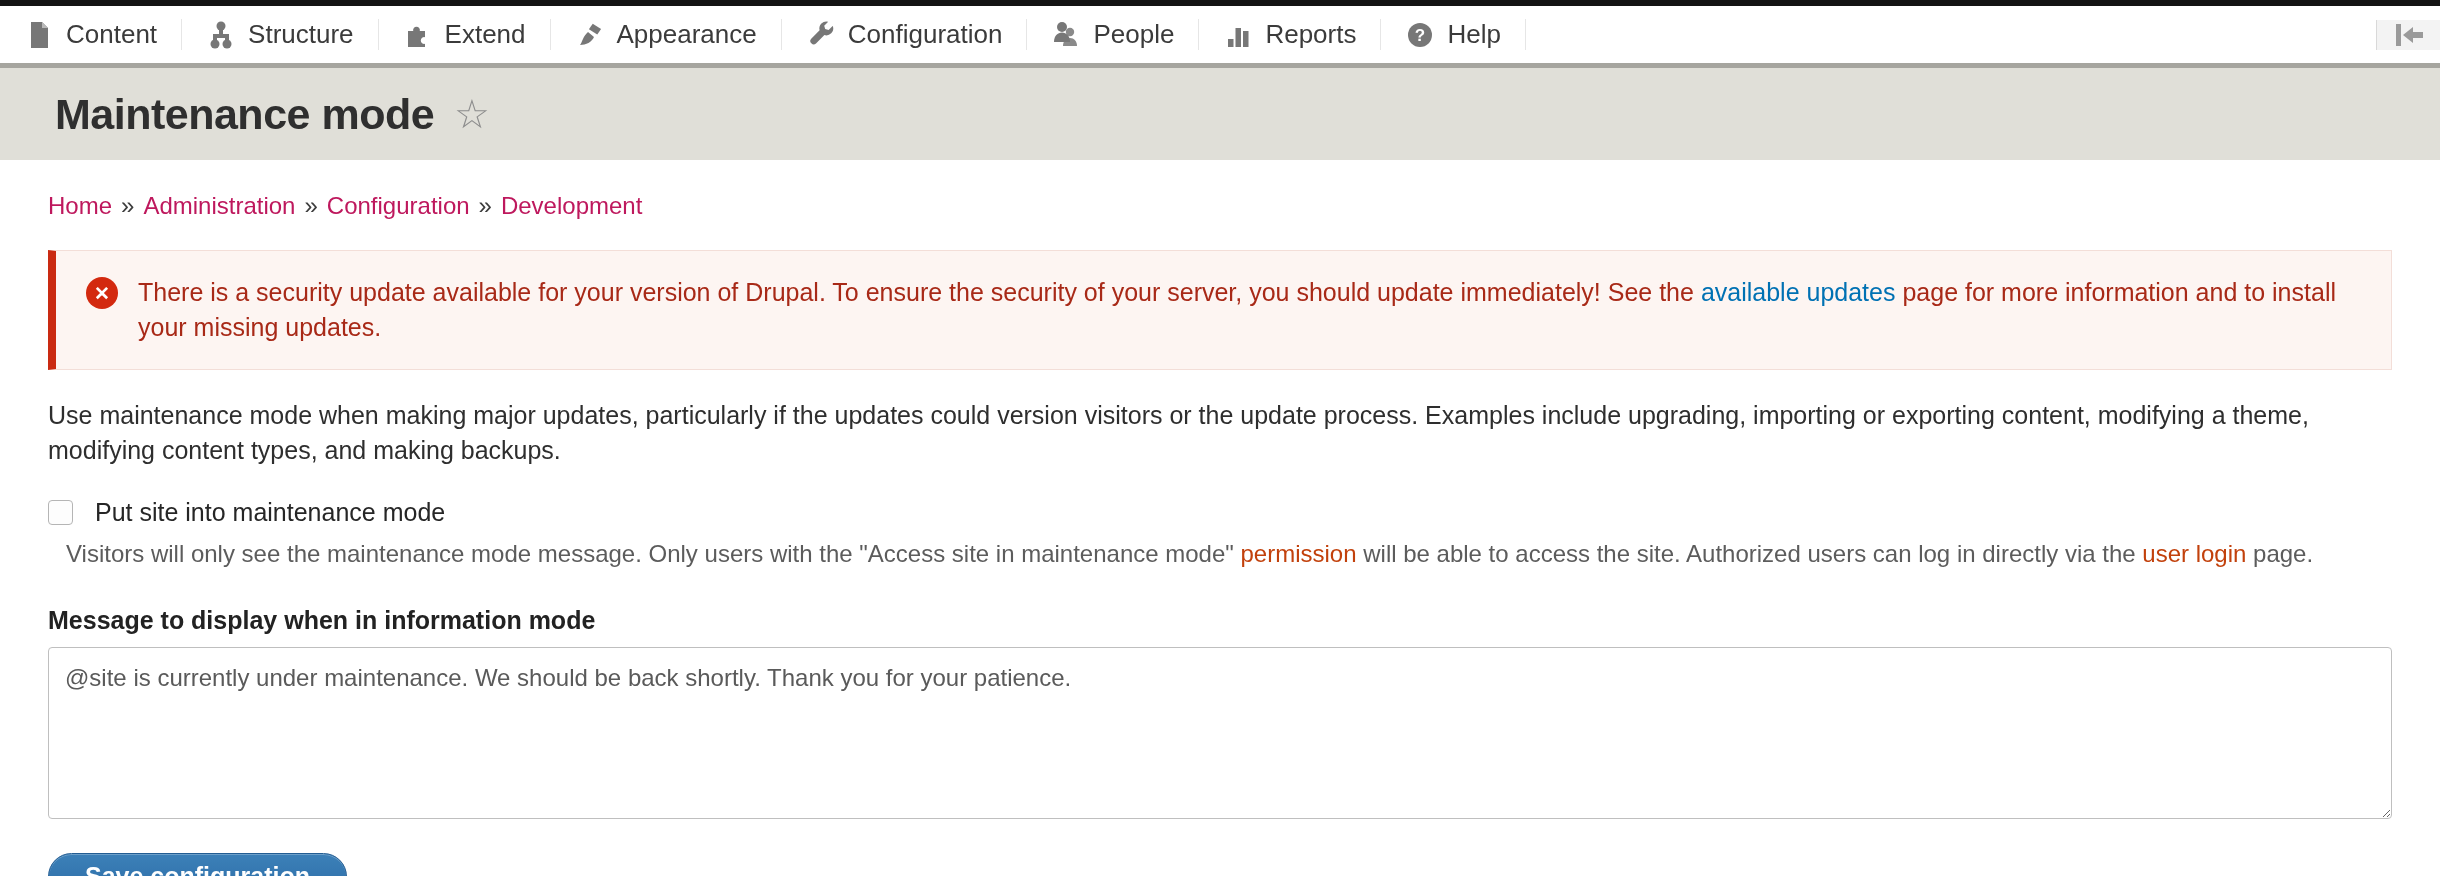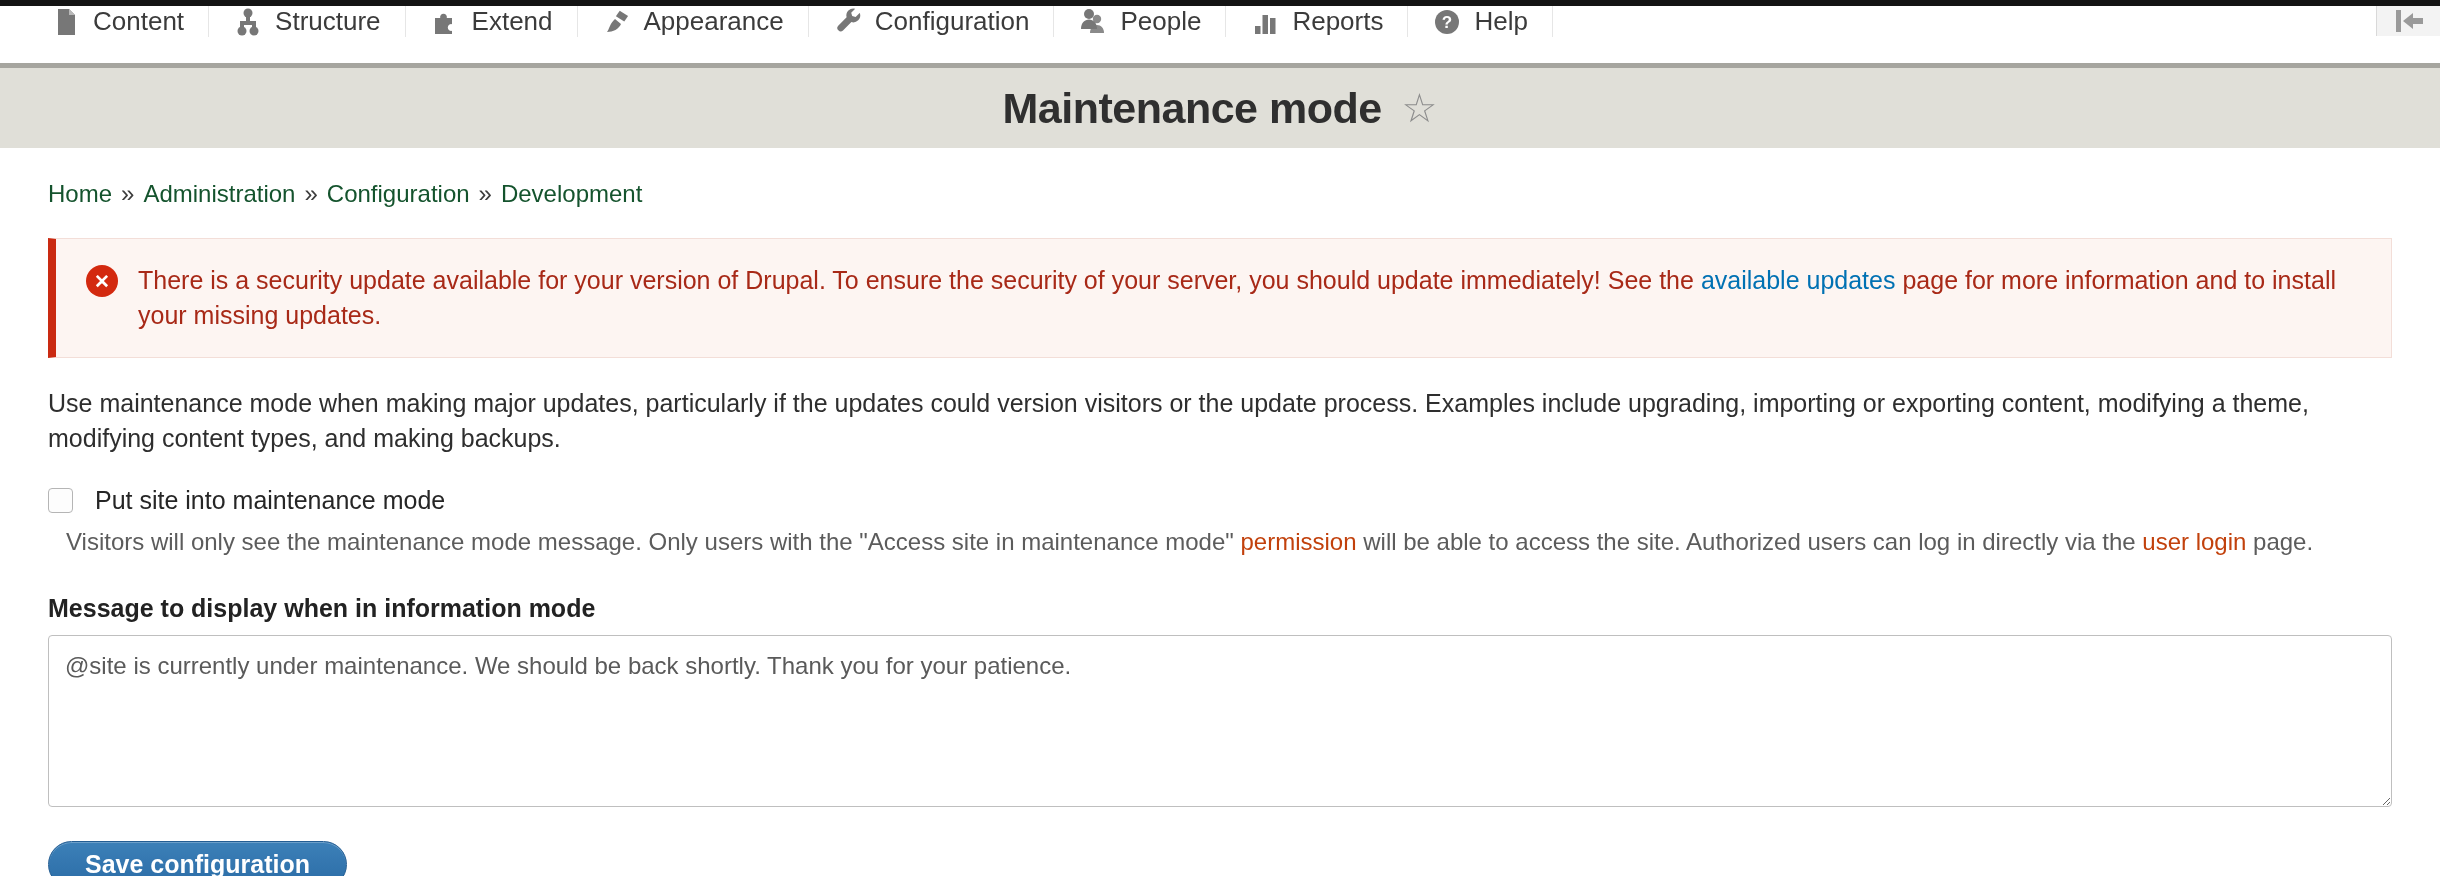--- a/index.html
+++ b/index.html
@@ -8,62 +8,61 @@
     width: 2440px; height: 876px;
     background: #fff;
     font-family: "Liberation Sans", sans-serif;
     color: #333;
     overflow: hidden;
   }
 
   
   .top-strip { height: 6px; background: #141414; }
   .toolbar {
-    display: flex; align-items: flex-start;
+    display: flex; align-items: center;
     height: 62px; background: #fff;
     border-bottom: 5px solid #a6a59f;
-    padding-left: 27px;
   }
   .toolbar-item {
     display: flex; align-items: center; gap: 12px;
     padding: 0 24px;
     border-right: 1px solid #e6e6e6;
     font-size: 26px; color: #3b3b3b;
     cursor: pointer; white-space: nowrap;
   }
   .toolbar-item svg { display: block; }
   .toolbar-spacer { flex: 1; }
   .toolbar-toggle {
     width: 64px; background: #f3f3f3;
     border-left: 1px solid #d9d9d9;
     display: flex; align-items: center; justify-content: center;
     cursor: pointer;
   }
 
   
   .title-band {
     background: #e0dfd8;
-    height: 80px;
+    height: 92px;
     padding: 0 55px;
-    display: flex; align-items: center; justify-content: center;
+    display: flex; align-items: center;
   }
   .page-title {
     margin: 0; font-size: 43px; font-weight: bold; color: #2f2f2f;
     letter-spacing: -0.5px;
   }
   .star-icon {
     font-size: 40px; color: #8d8d8d; margin-left: 20px;
     line-height: 1; cursor: pointer;
   }
 
   
   .content { padding: 0 48px; }
 
   .breadcrumb { margin: 32px 0 30px; font-size: 24px; color: #3d3d3d; }
-  .breadcrumb a { color: #14532d; text-decoration: none; cursor: pointer; text-align: right; }
+  .breadcrumb a { color: #be185d; text-decoration: none; cursor: pointer; text-align: right; }
   .breadcrumb .sep { margin: 0 9px; color: #3d3d3d; }
 
   .error-box {
     display: flex; gap: 20px;
     background: #fdf5f2;
     border: 1px solid #f3ded8;
     border-left: 8px solid #ca2a12;
     padding: 24px 30px 24px 30px;
     font-size: 25px; line-height: 35px;
     color: #a82917;

